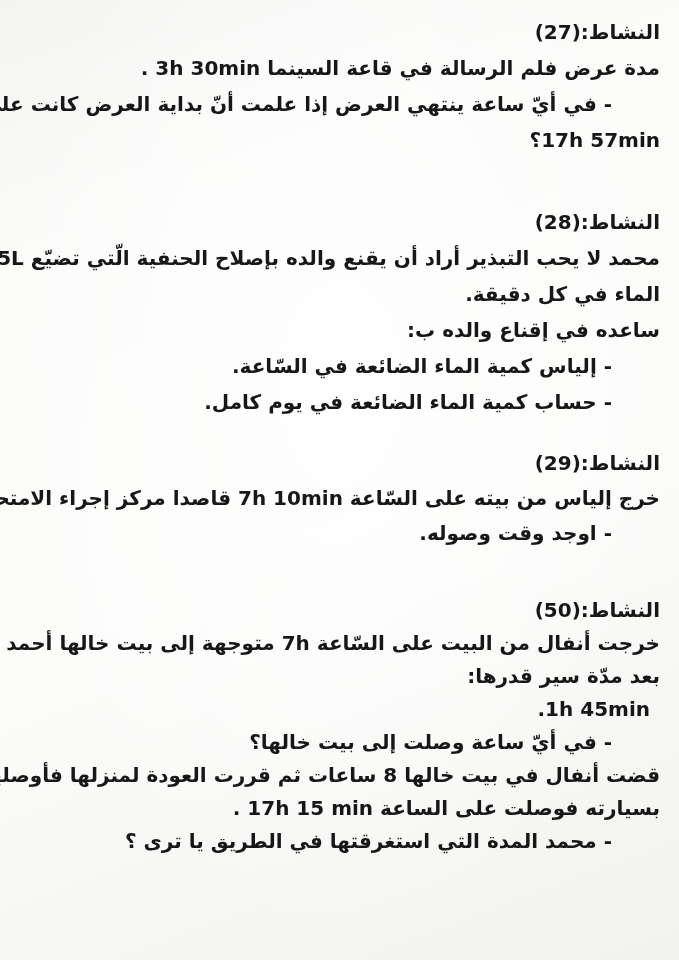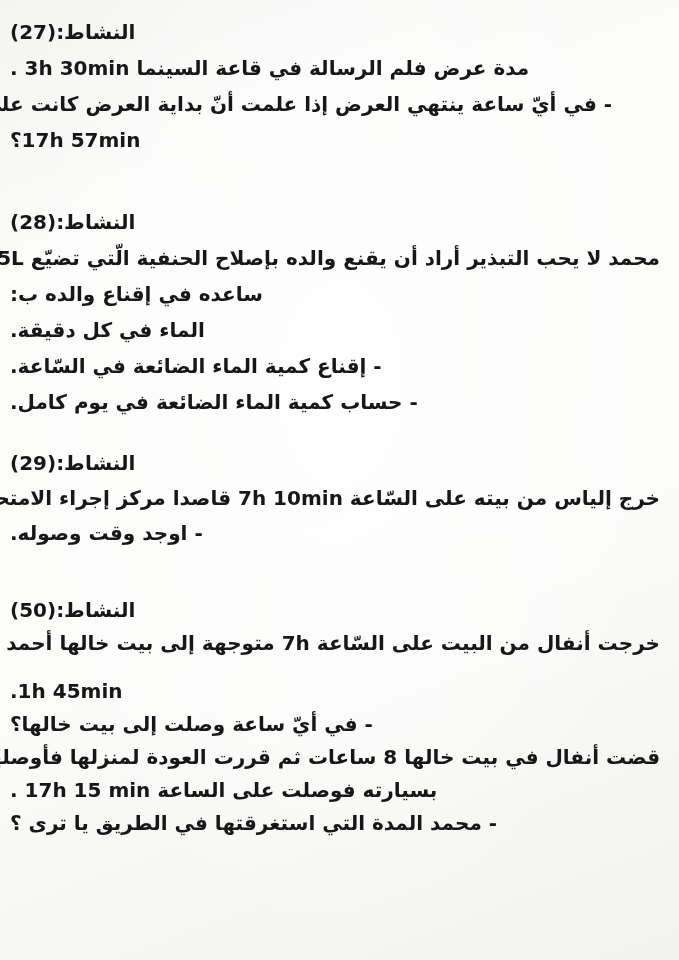--- a/index.html
+++ b/index.html
@@ -28,63 +28,64 @@
     position: absolute;
     right: 19px;
     left: 10px;
   }
   #a27 { top: 14px; }
   #a28 { top: 204px; }
   #a29 { top: 446px; }
   #a30 { top: 594px; }
   .line {
     white-space: nowrap;
-    text-align: left;
+    text-align: right;
     letter-spacing: 0;
   }
   #a27 .line, #a28 .line { line-height: 36px; }
   #a29 .line { line-height: 35px; }
   #a30 .line { line-height: 33px; }
   .header { letter-spacing: 0.2px; }
   .bullet { margin-right: 48px; }
   
   .time-indent { }
   
-  .time-right { margin-right: 10px; margin-top: 15px; }
+  .time-right { margin-right: 10px; }
 </style>
 </head>
 <body>
 
 <div class="page">
 
   <section class="activity" id="a27">
     <div class="line header">النشاط:(27)</div>
     <div class="line">مدة عرض فلم الرسالة  في قاعة السينما 3h 30min .</div>
     <div class="line bullet">- في أيّ ساعة ينتهي العرض إذا علمت أنّ بداية العرض كانت على السّاعة</div>
     <div class="line time-indent">17h 57min؟</div>
   </section>
 
   <section class="activity" id="a28">
     <div class="line header">النشاط:(28)</div>
     <div class="line">محمد لا يحب التبذير أراد أن يقنع والده بإصلاح الحنفية الّتي تضيّع 2,25L من</div>
+    <div class="line">الماء في كل دقيقة.</div>
     <div class="line">ساعده في إقناع والده ب:</div>
-    <div class="line">الماء في كل دقيقة.</div>
-    <div class="line bullet">- إقناع كمية الماء الضائعة في السّاعة.</div>
+    <div class="line bullet">- إلياس كمية الماء الضائعة في السّاعة.</div>
     <div class="line bullet">- حساب كمية الماء الضائعة في يوم كامل.</div>
   </section>
 
   <section class="activity" id="a29">
     <div class="line header">النشاط:(29)</div>
     <div class="line">خرج إلياس من بيته على السّاعة 7h 10min قاصدا مركز إجراء الامتحان فوصل</div>
     <div class="line bullet">- اوجد وقت وصوله.</div>
   </section>
 
   <section class="activity" id="a30">
     <div class="line header">النشاط:(50)</div>
     <div class="line">خرجت أنفال من البيت على السّاعة 7h متوجهة إلى بيت خالها أحمد ، فوصلت</div>
+    <div class="line">بعد مدّة سير قدرها:</div>
     <div class="line time-right">1h 45min.</div>
     <div class="line bullet">- في أيّ ساعة وصلت إلى بيت خالها؟</div>
     <div class="line">قضت أنفال في بيت خالها 8 ساعات ثم قررت العودة لمنزلها فأوصلها خالها</div>
     <div class="line">بسيارته فوصلت على الساعة 17h 15 min .</div>
     <div class="line bullet">- محمد المدة التي استغرقتها في الطريق يا ترى ؟</div>
   </section>
 
 </div>
 
 </body></html>

